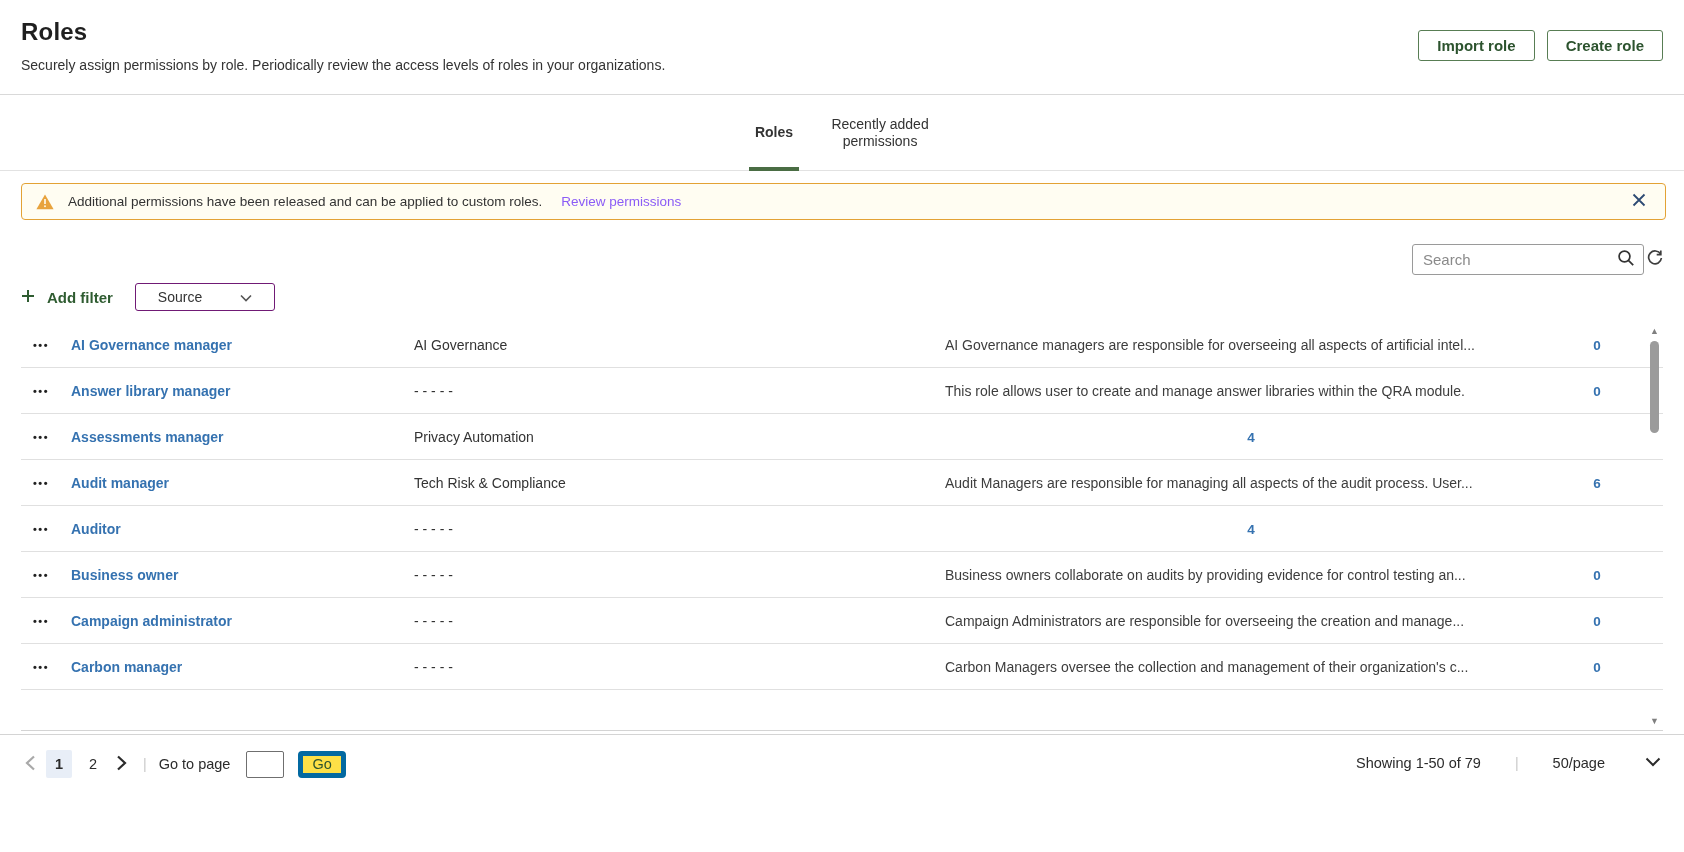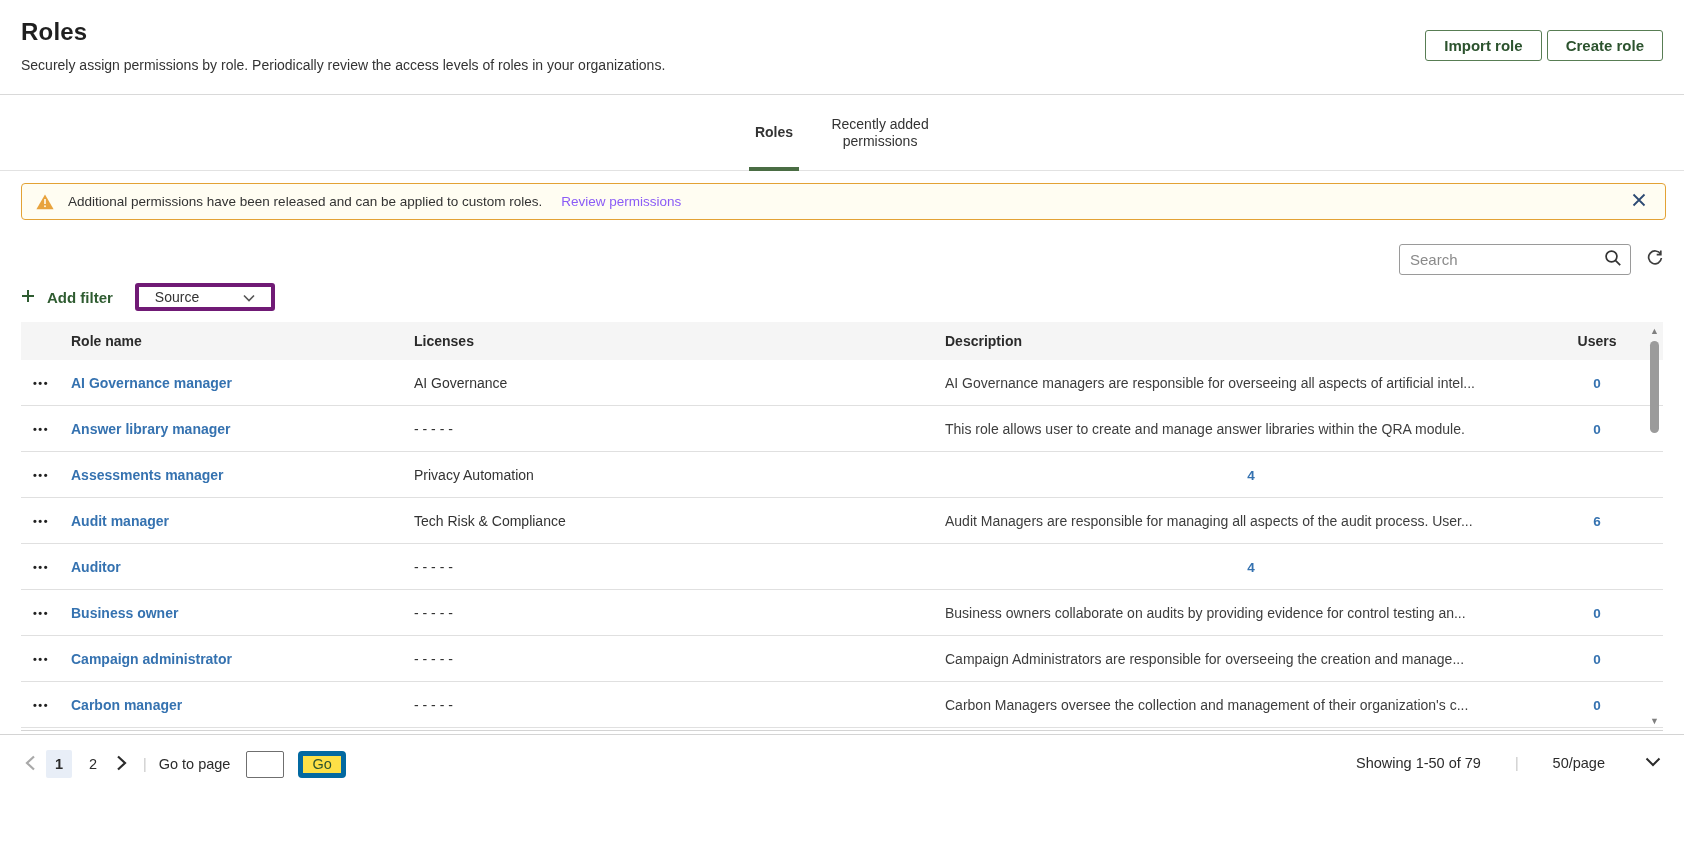--- a/index.html
+++ b/index.html
@@ -9,21 +9,21 @@
     background:#fff; color:#333; overflow:hidden; position:relative;
   }
   button { font-family: inherit; background:none; border:none; cursor:pointer; }
 
   
   .page-header{ position:absolute; top:0; left:0; right:0; height:95px;
     border-bottom:1px solid #d9d9d9; padding:18px 21px 0 21px;
     display:flex; justify-content:space-between; align-items:flex-start;}
   .page-title{ font-size:24px; font-weight:700; color:#1f1f1f; letter-spacing:.2px;}
   .page-subtitle{ font-size:14px; color:#333; margin-top:11px;}
-  .header-actions{ display:flex; gap:5px; margin-top:12px;}
+  .header-actions{ display:flex; gap:12px; margin-top:12px;}
   .btn-outline{ height:31px; padding:0 18px; background:#fff;
     border:1px solid #587d54; border-radius:3px; color:#2c532e;
     font-size:15px; font-weight:600;}
 
   
   .tab-bar{ position:absolute; top:96px; left:0; right:0; height:75px;
     border-bottom:1px solid #e2e2e2; display:flex; justify-content:center; gap:26px;}
   .tab{ display:flex; align-items:center; justify-content:center; text-align:center;
     font-size:14px; color:#333; padding:0 6px; position:relative; max-width:110px; line-height:1.25;}
   .tab.active{ font-weight:700;}
@@ -33,37 +33,37 @@
   
   .banner{ position:absolute; top:183px; left:21px; right:18px; height:37px;
     background:#fffdf2; border:1px solid #e3a235; border-radius:4px;
     display:flex; align-items:center; padding:0 14px; font-size:13.5px; color:#333;}
   .banner .warn-icon{ margin-right:14px; display:flex;}
   .banner a{ color:#8b5cf6; text-decoration:none; margin-left:19px;}
   .banner-close{ margin-left:auto; display:flex; align-items:center; padding:4px;}
 
   
   .search-row{ position:absolute; top:243px; right:18px; height:32px;
-    display:flex; align-items:center; gap:13px;}
+    display:flex; align-items:center; }
   .search-box{ width:232px; height:31px; border:1px solid #9a9a9a; border-radius:3px;
     display:flex; align-items:center; background:#fff;}
   .search-box input{ flex:1; border:none; outline:none; font-size:15px; color:#333;
     padding:0 6px 0 10px; font-family:inherit; background:transparent; min-width:0;}
   .search-box input::placeholder{ color:#8a8a8a;}
   .search-box .search-btn{ display:flex; align-items:center; padding:0 8px; height:100%;}
   .refresh-btn{ display:flex; align-items:center; padding:2px;}
 
   
   .filter-row{ position:absolute; top:283px; left:21px; height:28px;
     display:flex; align-items:center; gap:22px;}
   .add-filter{ display:flex; align-items:center; gap:12px; color:#2f5c31;
     font-size:15px; font-weight:600;}
-  .select{ width:140px; height:28px; border:4px solid #701a75; border-radius:3px;
+  .select{ width:140px; height:28px; border:1px solid #701a75; border-radius:3px;
     display:flex; align-items:center; justify-content:space-between;
-    padding:0 16px; font-size:14px; color:#333; background:#fff; cursor:pointer;}
+    padding:0 22px; font-size:14px; color:#333; background:#fff; cursor:pointer;}
 
   
   .table-wrap{ position:absolute; top:322px; left:21px; right:21px; height:409px;
     overflow:hidden; border-bottom:1px solid #d4d4d4;}
   .thead,.trow{ display:grid; grid-template-columns:50px 343px 531px 1fr 80px;
     align-items:center; padding-right:26px;}
   .thead{ height:38px; background:#f5f5f5; font-weight:700; font-size:14px; color:#2b2b2b;}
   .trow{ height:46px; border-bottom:1px solid #e0e0e0; font-size:14px;}
   .cell{ overflow:hidden; white-space:nowrap; padding-right:10px;}
   .cell.actions{ display:flex; justify-content:center;}
@@ -177,27 +177,20 @@
     <span>Source</span>
     <span>
       <svg width="12" height="8" viewBox="0 0 12 8">
         <polyline points="1,1.5 6,6.5 11,1.5" fill="none" stroke="#555" stroke-width="1.6"></polyline>
       </svg>
     </span>
   </div>
 </div>
 
 <div class="table-wrap">
-  <div class="thead">
-    <div class="cell actions"></div>
-    <div class="cell">Role name</div>
-    <div class="cell">Licenses</div>
-    <div class="cell">Description</div>
-    <div class="cell users">Users</div>
-  </div>
   <div id="table-body">
       <div class="trow">
         <div class="cell actions">
           <button class="row-menu">•••</button>
         </div>
         <div class="cell"><a class="link" href="#">AI Governance manager</a></div>
         <div class="cell">AI Governance</div>
         <div class="cell desc">AI Governance managers are responsible for overseeing all aspects of artificial intel...</div>
         <div class="cell users"><a class="link" href="#">0</a></div>
       </div>

